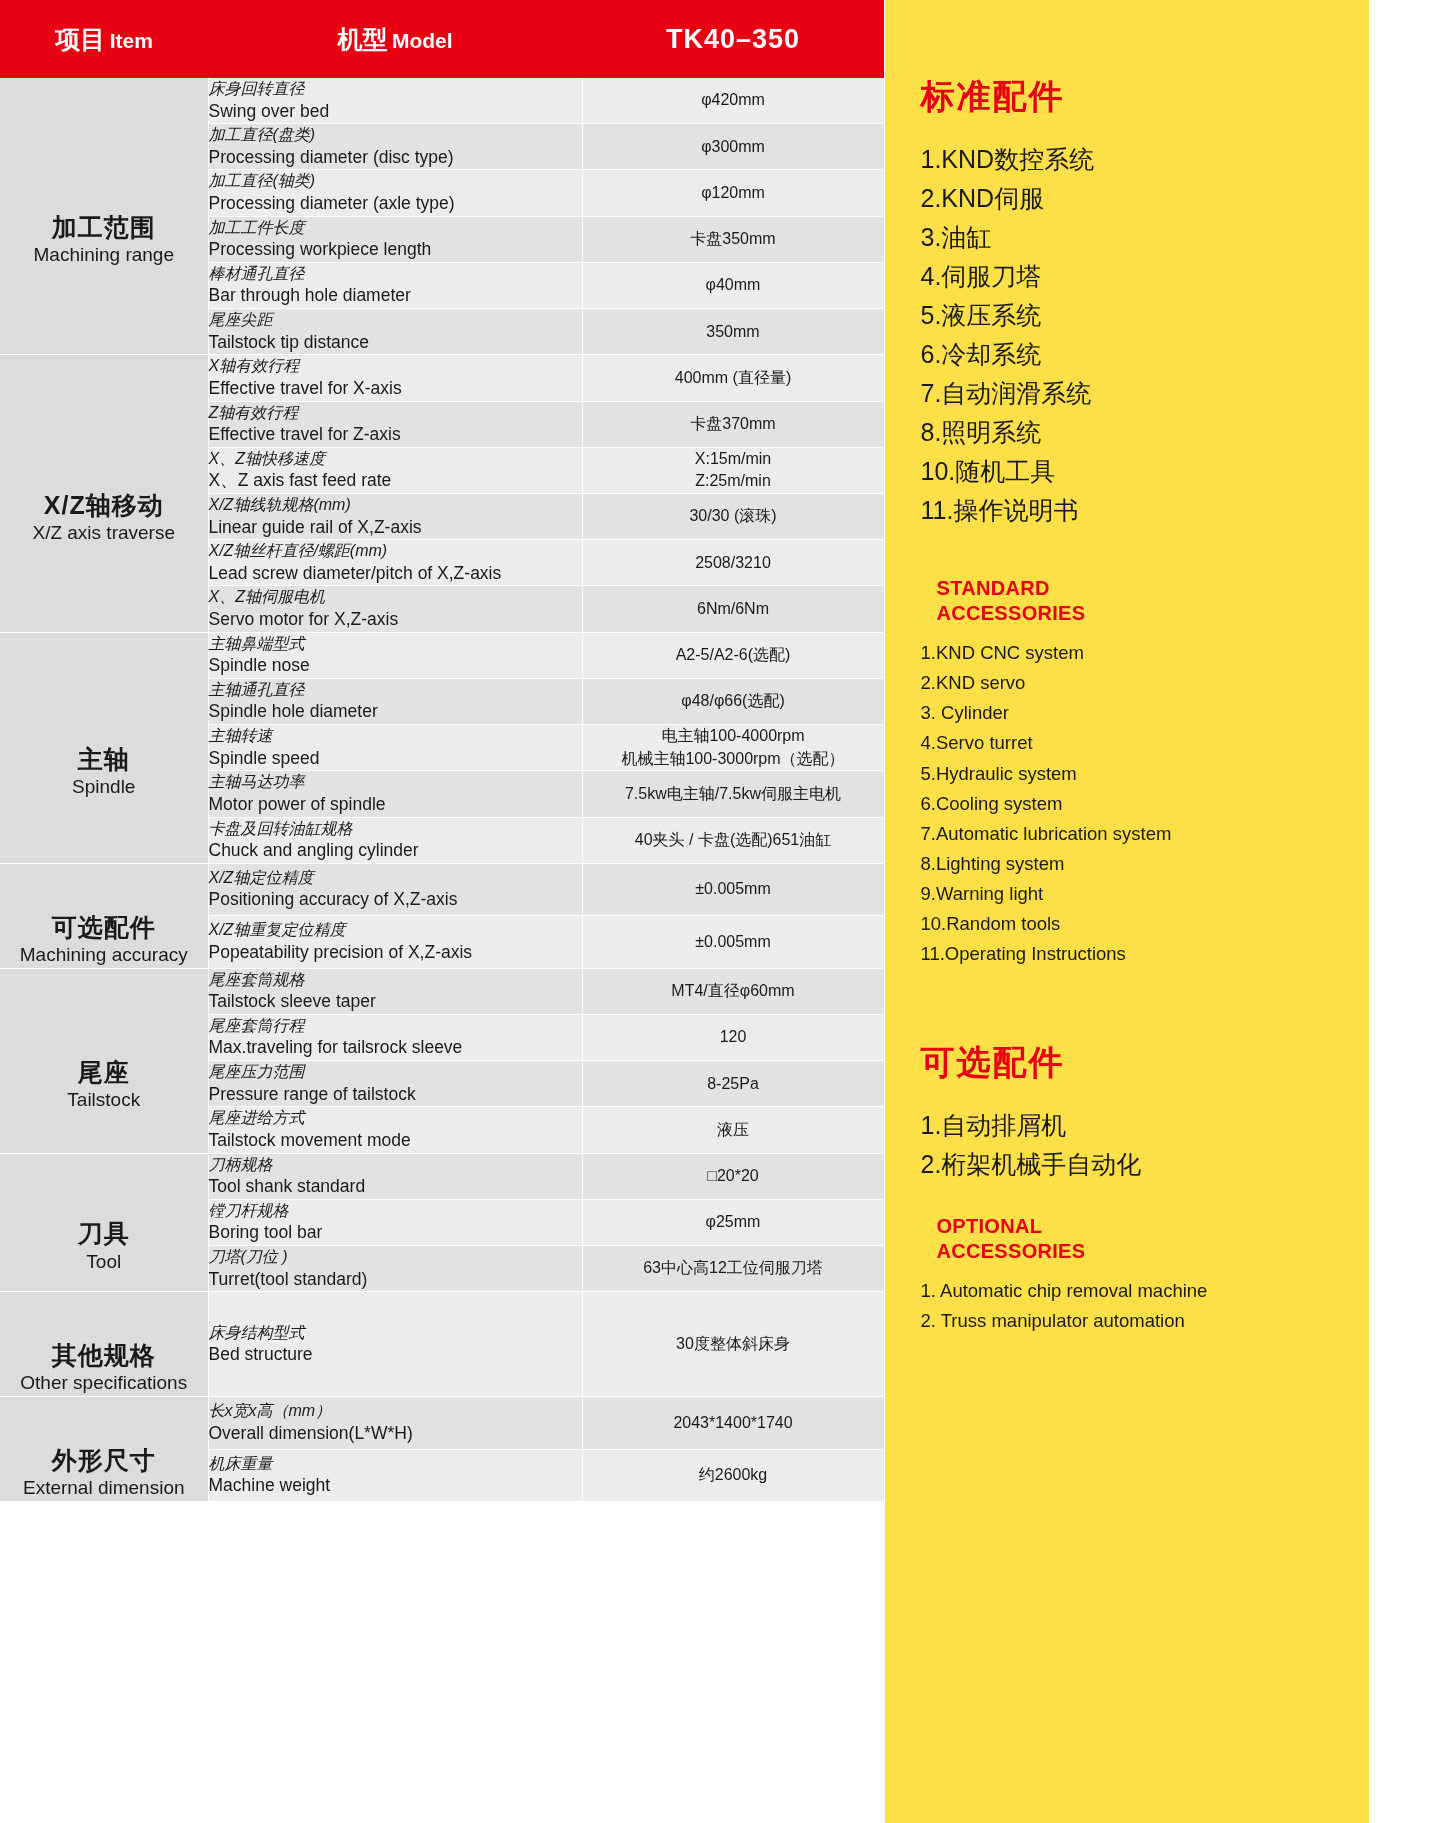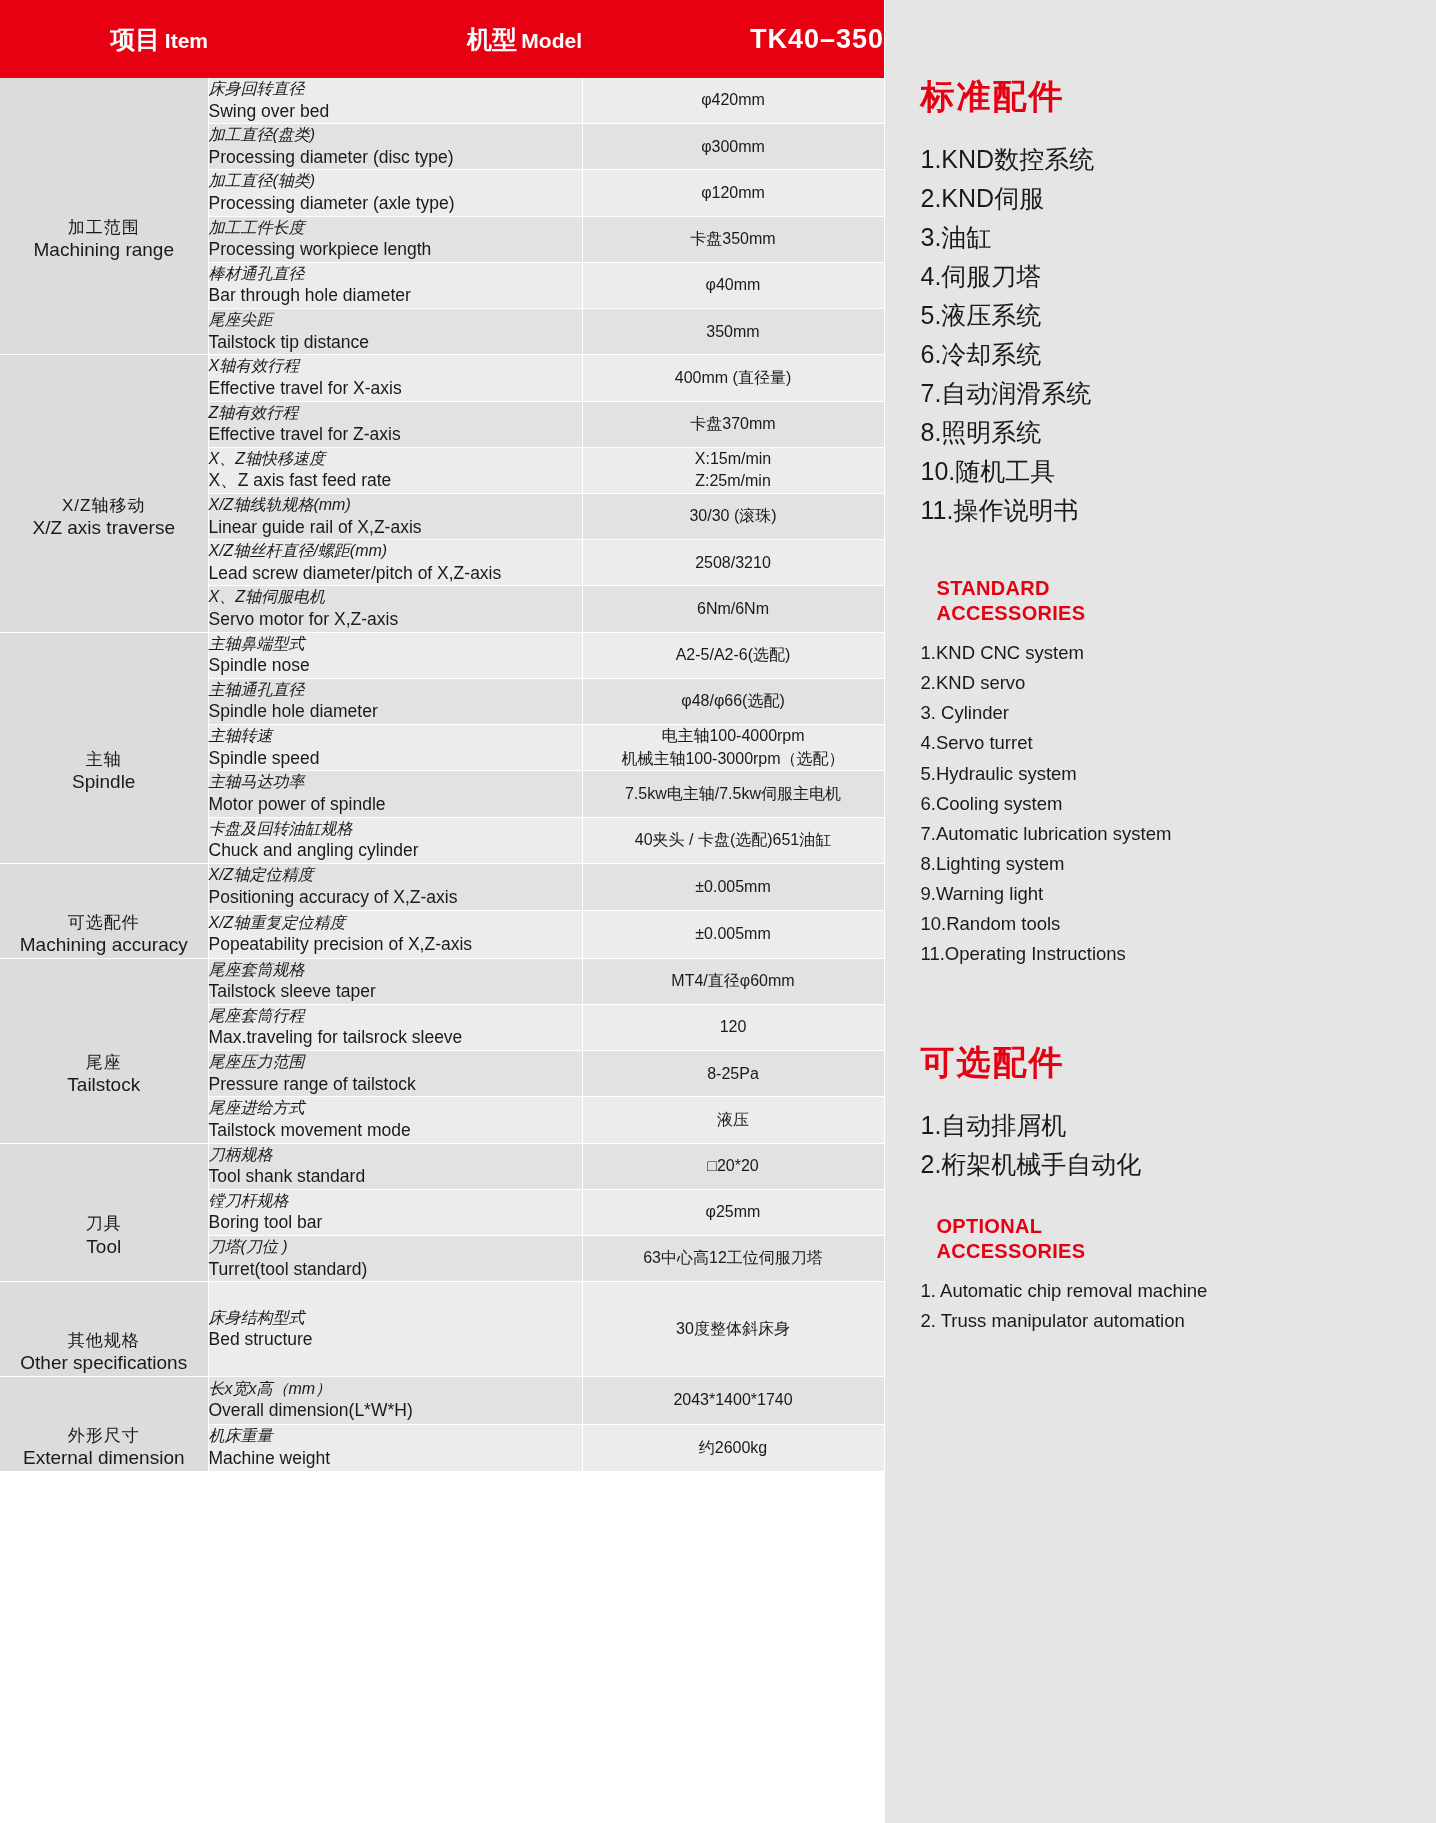--- a/index.html
+++ b/index.html
@@ -16,41 +16,41 @@
   .spec-table{width:884px;border-collapse:collapse;table-layout:fixed;}
   .spec-table col.c-group{width:208px;}
   .spec-table col.c-item{width:374px;}
   .spec-table col.c-value{width:302px;}
 
   .spec-table thead th{
     background:#e60012;
     color:#ffffff;
     height:78px;
     font-weight:bold;
-    text-align:right;
+    text-align:center;
     vertical-align:middle;
     padding:0;
     border:none;
   }
   .th-cn{font-size:25px;}
   .th-en{font-size:21px;}
   .th-model{font-size:27px;letter-spacing:1px;margin-top:48px;}
 
   .spec-table tbody td{
     border-bottom:1px solid #ffffff;
     border-right:1px solid #ffffff;
     padding:0;
     vertical-align:middle;
   }
   td.group{
     background:#dcdcdc;
     text-align:center;
     border-right:2px solid #ffffff;
   }
-  .group-cn{font-size:17px;font-weight:normal;letter-spacing:1px;line-height:1.25;margin-top:48px;}
+  .group-cn{font-size:25px;font-weight:bold;letter-spacing:1px;line-height:1.25;margin-top:48px;}
   .group-en{font-size:19px;line-height:1.3;}
 
   td.item{
     background:#ececec;
     padding:9px 0 10px 18px;
   }
   tr.alt td.item{background:#e2e2e2;}
   .item-cn{font-size:16px;line-height:1.35;font-style:italic;}
   .item-en{font-size:17.5px;line-height:1.35;}
 
@@ -59,23 +59,23 @@
     text-align:center;
     font-size:16px;
     line-height:1.4;
     padding:8px 6px;
     margin-top:29px;
   }
   tr.alt td.value{background:#e2e2e2;}
 
   
   .side{
-    width:552px;
+    width:484px;
     align-self:stretch;
-    background:#e5e5e5;
+    background:#fde047;
     padding:74px 0 0 36px;
     box-sizing:border-box;
   }
   .side h2{
     margin:0 0 20px 0;
     color:#e60012;
     font-size:34px;
     font-weight:bold;
     letter-spacing:2px;
   }

